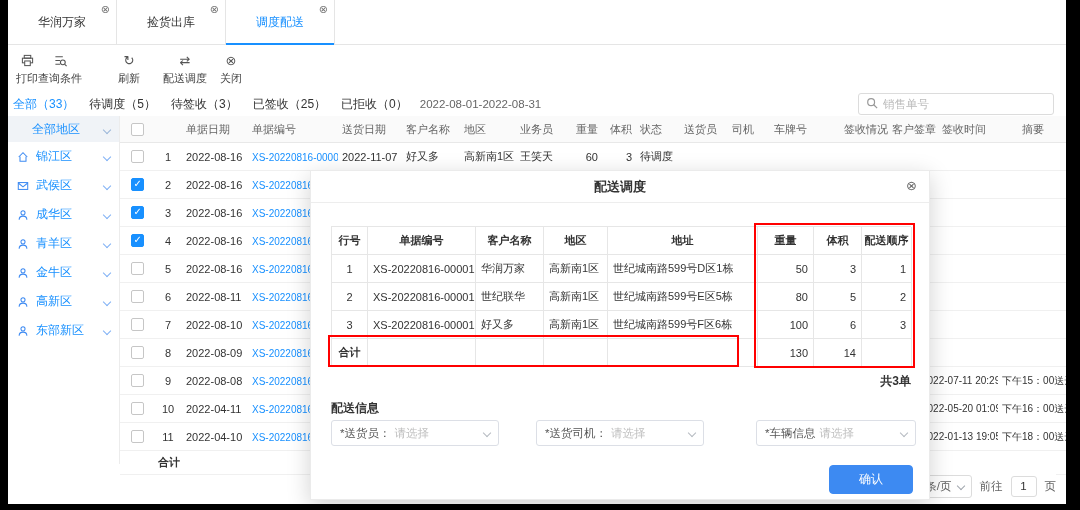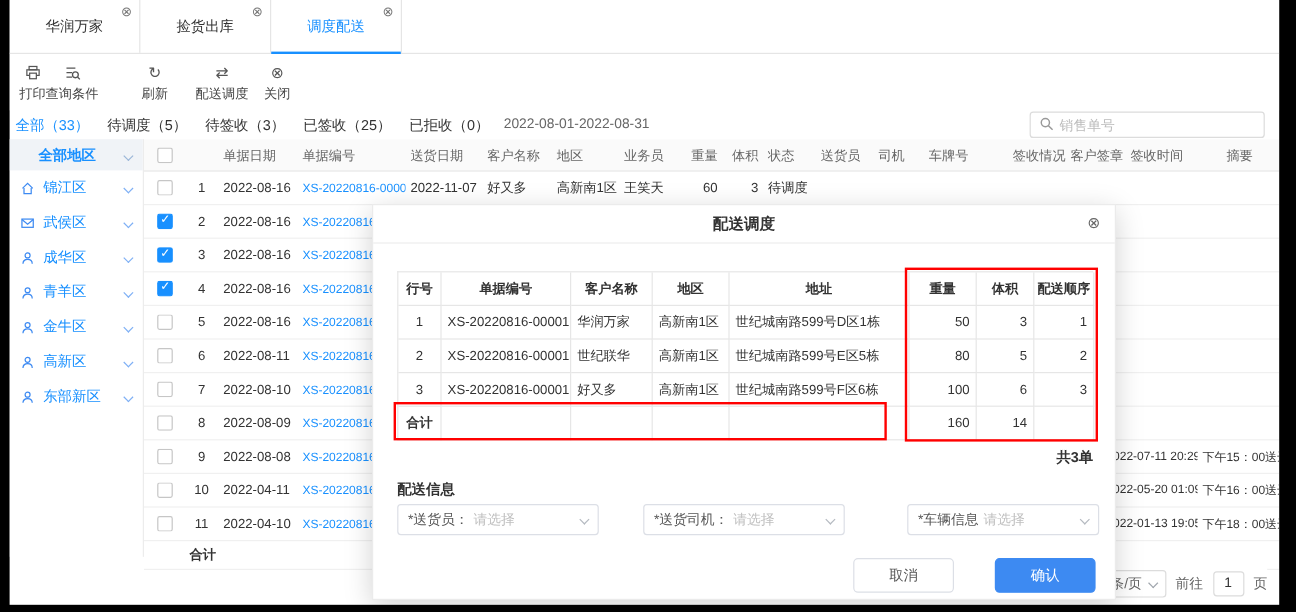--- a/index.html
+++ b/index.html
@@ -23,21 +23,21 @@
   #filterbar { position:absolute; top:92px; left:0; right:0; height:24px; display:flex; align-items:center; padding-left:5px; }
   #filtertabs { display:flex; gap:15px; align-items:center; }
   .ftab { color:#333; font-size:12px; cursor:pointer; white-space:nowrap; }
   .ftab.active { color:#1890ff; }
   #daterange { color:#666; font-size:11.5px; margin-left:12px; white-space:nowrap; }
   #searchbox { position:absolute; right:12px; top:1px; width:196px; height:22px; border:1px solid #dcdcdc; border-radius:3px; background:#fff; display:flex; align-items:center; gap:5px; padding:0 7px; }
   #searchbox .ph { color:#bbb; font-size:11.5px; }
 
   
   #sidebar { position:absolute; left:0; top:116px; width:112px; bottom:40px; border-right:1px solid #ececec; background:#fff; font-size:12px; }
-  #allregion { height:26px; background:#f0f3f7; color:#1890ff; display:flex; align-items:center; padding-left:24px; position:relative; cursor:pointer;font-weight:bold; }
+  #allregion { height:26px; background:#f0f3f7; color:#1890ff; display:flex; align-items:center; padding-left:24px; position:relative; cursor:pointer; }
   #allregion .chev { position:absolute; right:9px; top:11px; border-color:#9ab6d8; }
   .region { height:29px; display:flex; align-items:center; padding:0 9px; color:#1890ff; gap:6px; cursor:pointer; }
   .region .ricon { width:13px; height:13px; display:flex; align-items:center; }
   .region .chev { margin-left:auto; border-color:#7fb0f5; }
 
   .chev { width:6px; height:6px; border-right:1.4px solid #a0a6ad; border-bottom:1.4px solid #a0a6ad; transform:rotate(45deg); display:inline-block; flex:none; }
 
   
   #tablearea { position:absolute; left:112px; top:116px; right:0; bottom:28px; overflow:hidden; font-size:11px; }
   #thead { display:flex; height:27px; background:#fafafa; border-bottom:1px solid #e8e8e8; color:#666; align-items:center; }
@@ -595,21 +595,21 @@
           <div class="m-td m-right" style="width: 56px;">100</div>
           <div class="m-td m-right" style="width: 48px;">6</div>
           <div class="m-td m-right" style="width: 50px;">3</div>
         </div>
         <div class="m-tr">
           <div class="m-td m-ctr bold" style="width: 36px;">合计</div>
           <div class="m-td " style="width: 108px;"></div>
           <div class="m-td " style="width: 68px;"></div>
           <div class="m-td " style="width: 64px;"></div>
           <div class="m-td " style="width: 150px;"></div>
-          <div class="m-td m-right" style="width: 56px;">160</div>
+          <div class="m-td m-right" style="width: 56px;">130</div>
           <div class="m-td m-right" style="width: 48px;">14</div>
           <div class="m-td m-right" style="width: 50px;"></div>
         </div>
       </div>
 
     <div class="red-rect" id="rr1"></div>
     <div class="red-rect" id="rr2"></div>
 
     <div class="count">共3单</div>
     <div class="section">配送信息</div>
@@ -623,17 +623,16 @@
       <span class="sel-label">*送货司机：</span>
       <span class="sel-ph">请选择</span>
       <span class="chev"></span>
     </div>
     <div class="sel" id="sel2">
       <span class="sel-label">*车辆信息</span>
       <span class="sel-ph">请选择</span>
       <span class="chev"></span>
     </div>
 
-    <button class="btn" id="btn-cancel">取消</button>
     <button class="btn" id="btn-confirm">确认</button>
   </div>
 
 </div>
 
 </body></html>

